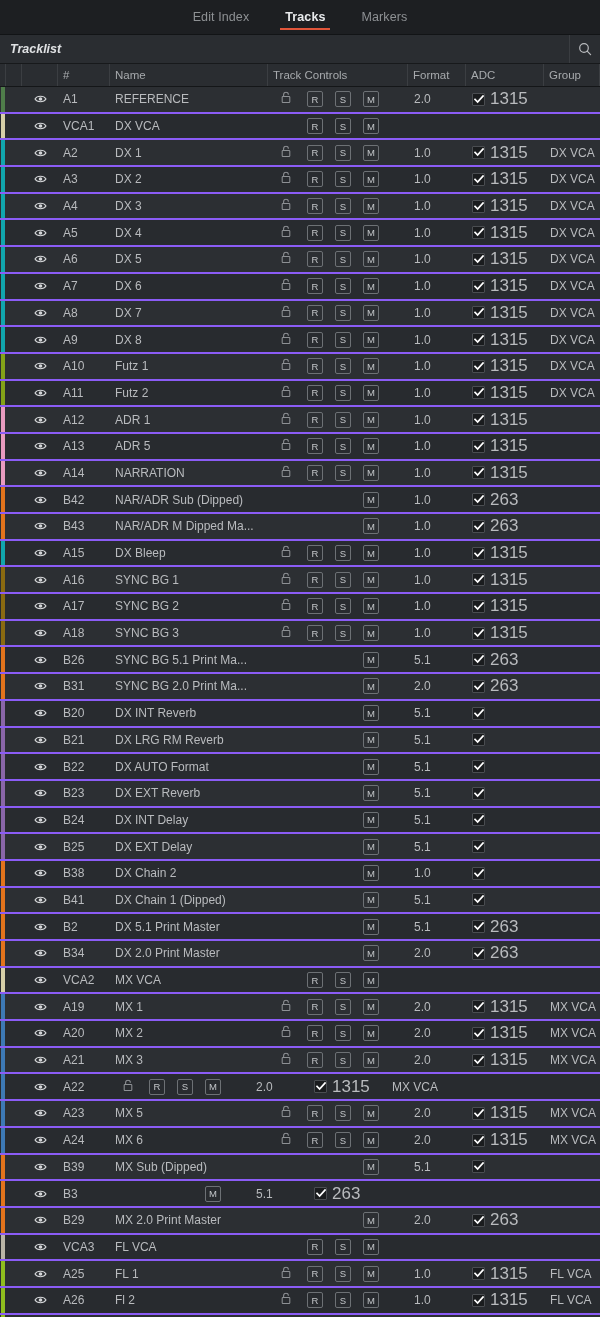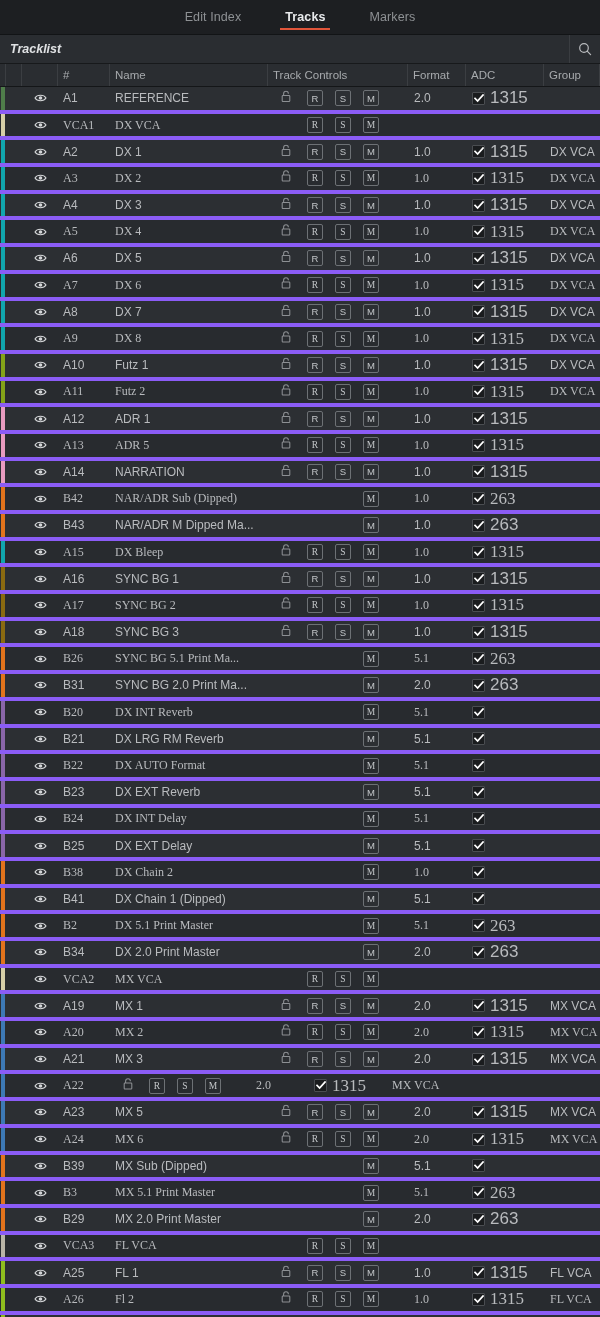--- a/index.html
+++ b/index.html
@@ -24,21 +24,21 @@
   }
 
   
   .tabbar {
     height: 34px;
     min-height: 34px;
     background: #1d1f22;
     display: flex;
     align-items: stretch;
     justify-content: center;
-    gap: 16px;
+    gap: 8px;
     border-bottom: 1px solid #121416;
   }
   .tab {
     display: flex;
     align-items: center;
     padding: 0 14px;
     font-size: 12.5px;
     color: #8e9194;
     position: relative;
     cursor: pointer;
@@ -120,25 +120,25 @@
   .rows {
     flex: 1;
     overflow: hidden;
     background: #232528;
   }
   .row {
     height: 26.7px;
     display: flex;
     align-items: stretch;
     box-sizing: border-box;
-    border-bottom: 4px solid #8b5cf6;
+    border-bottom: 2px solid #8b5cf6;
     background: #2c2f33;
     justify-content: center;
   }
-  .row.alt { background: #282b2f; font-family: Liberation Serif, serif; }
+  .row.alt { background: #282b2f; }
 
   .cell {
     display: flex;
     align-items: center;
     box-sizing: border-box;
     overflow: hidden;
     white-space: nowrap;
     font-size: 12px;
     color: #b9bbbe;
   }
@@ -1612,21 +1612,20 @@
           <i style="background:#e2731c"></i>
         </div>
         <div class="cell c-gap"></div>
         <div class="cell c-eye">
           <svg class="eye" width="13" height="10" viewBox="0 0 13 10" aria-hidden="true">
             <path d="M1 5 C3 1.4,10 1.4,12 5 C10 8.6,3 8.6,1 5 Z" fill="none" stroke="#d4d6d8" stroke-width="1.1"></path>
             <circle cx="6.5" cy="5" r="1.8" fill="#d4d6d8"></circle>
           </svg>
         </div>
         <div class="cell c-num">B3</div>
-        <div class="cell c-name">MX 5.1 Print Master</div>
         <div class="cell c-ctrl">
           <span class="ctrlwrap"></span>
           <span class="btn btn-m">M</span>
         </div>
         <div class="cell c-fmt">5.1</div>
         <div class="cell c-adc">
           <span class="adcbox">
             <span class="chk">
               <svg width="10" height="9" viewBox="0 0 10 9" aria-hidden="true">
                 <path d="M1 4.4 L3.6 7 L9 1" fill="none" stroke="#ffffff" stroke-width="1.7" stroke-linecap="square"></path>

